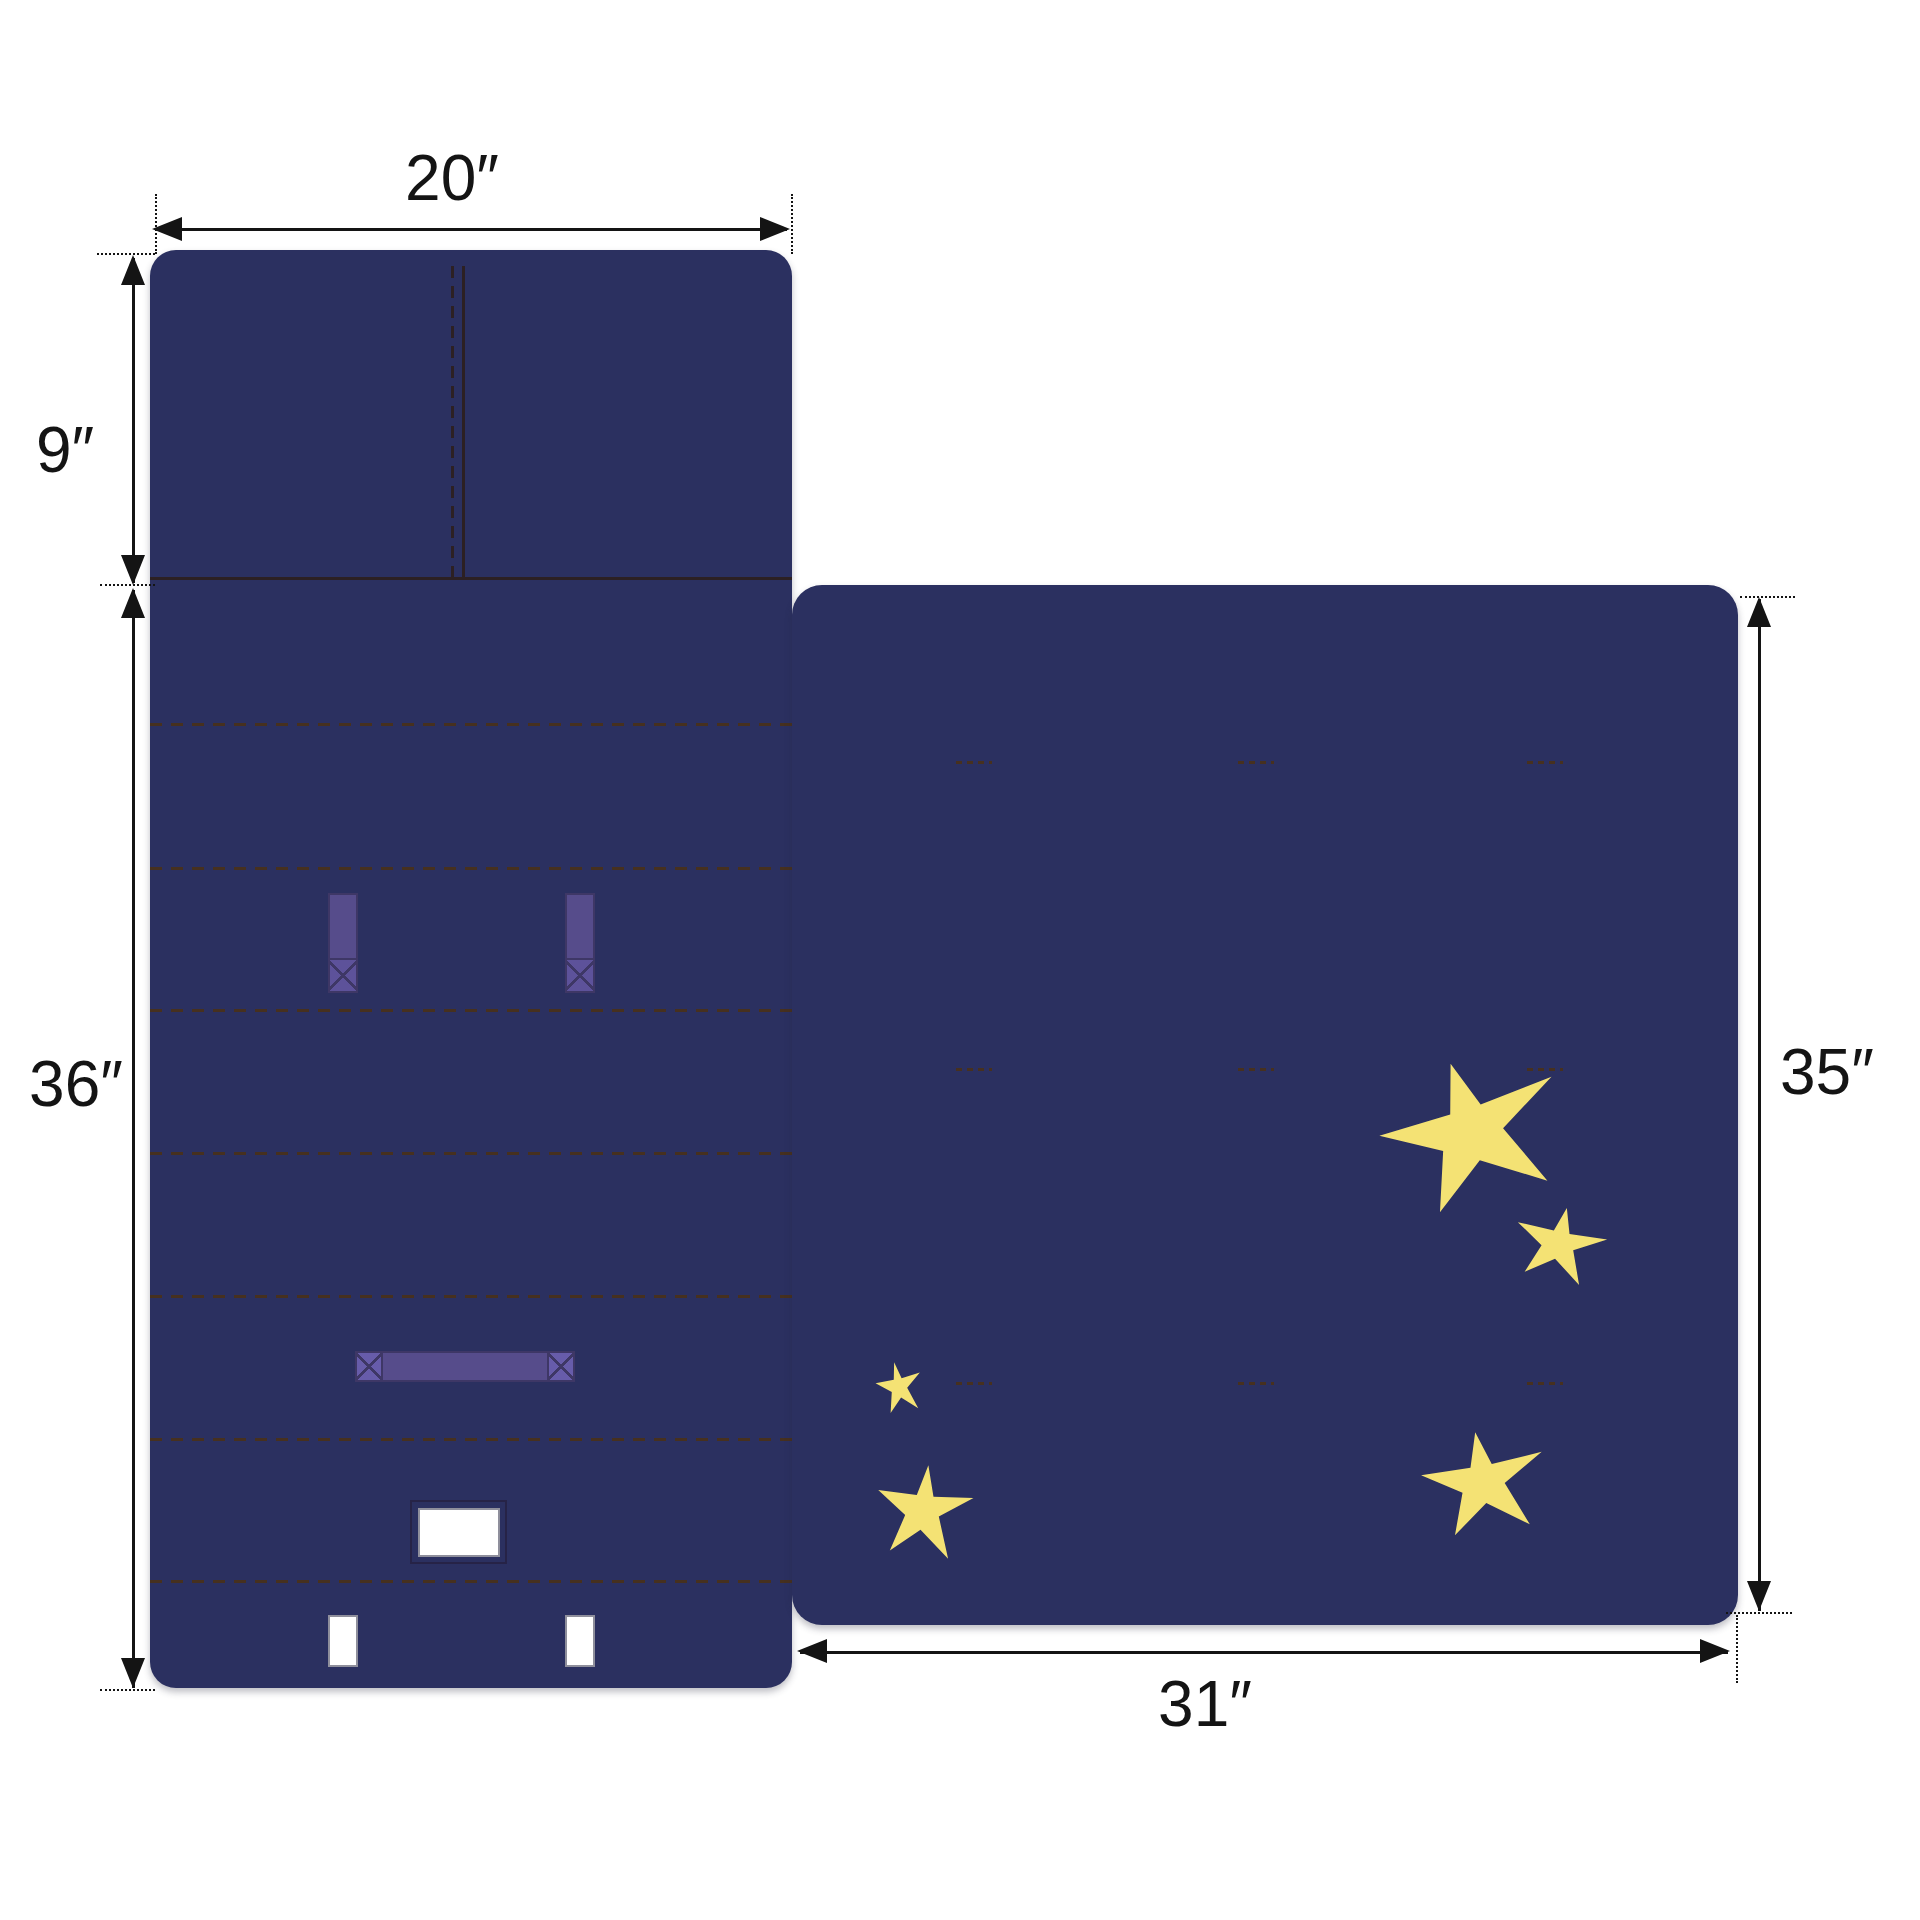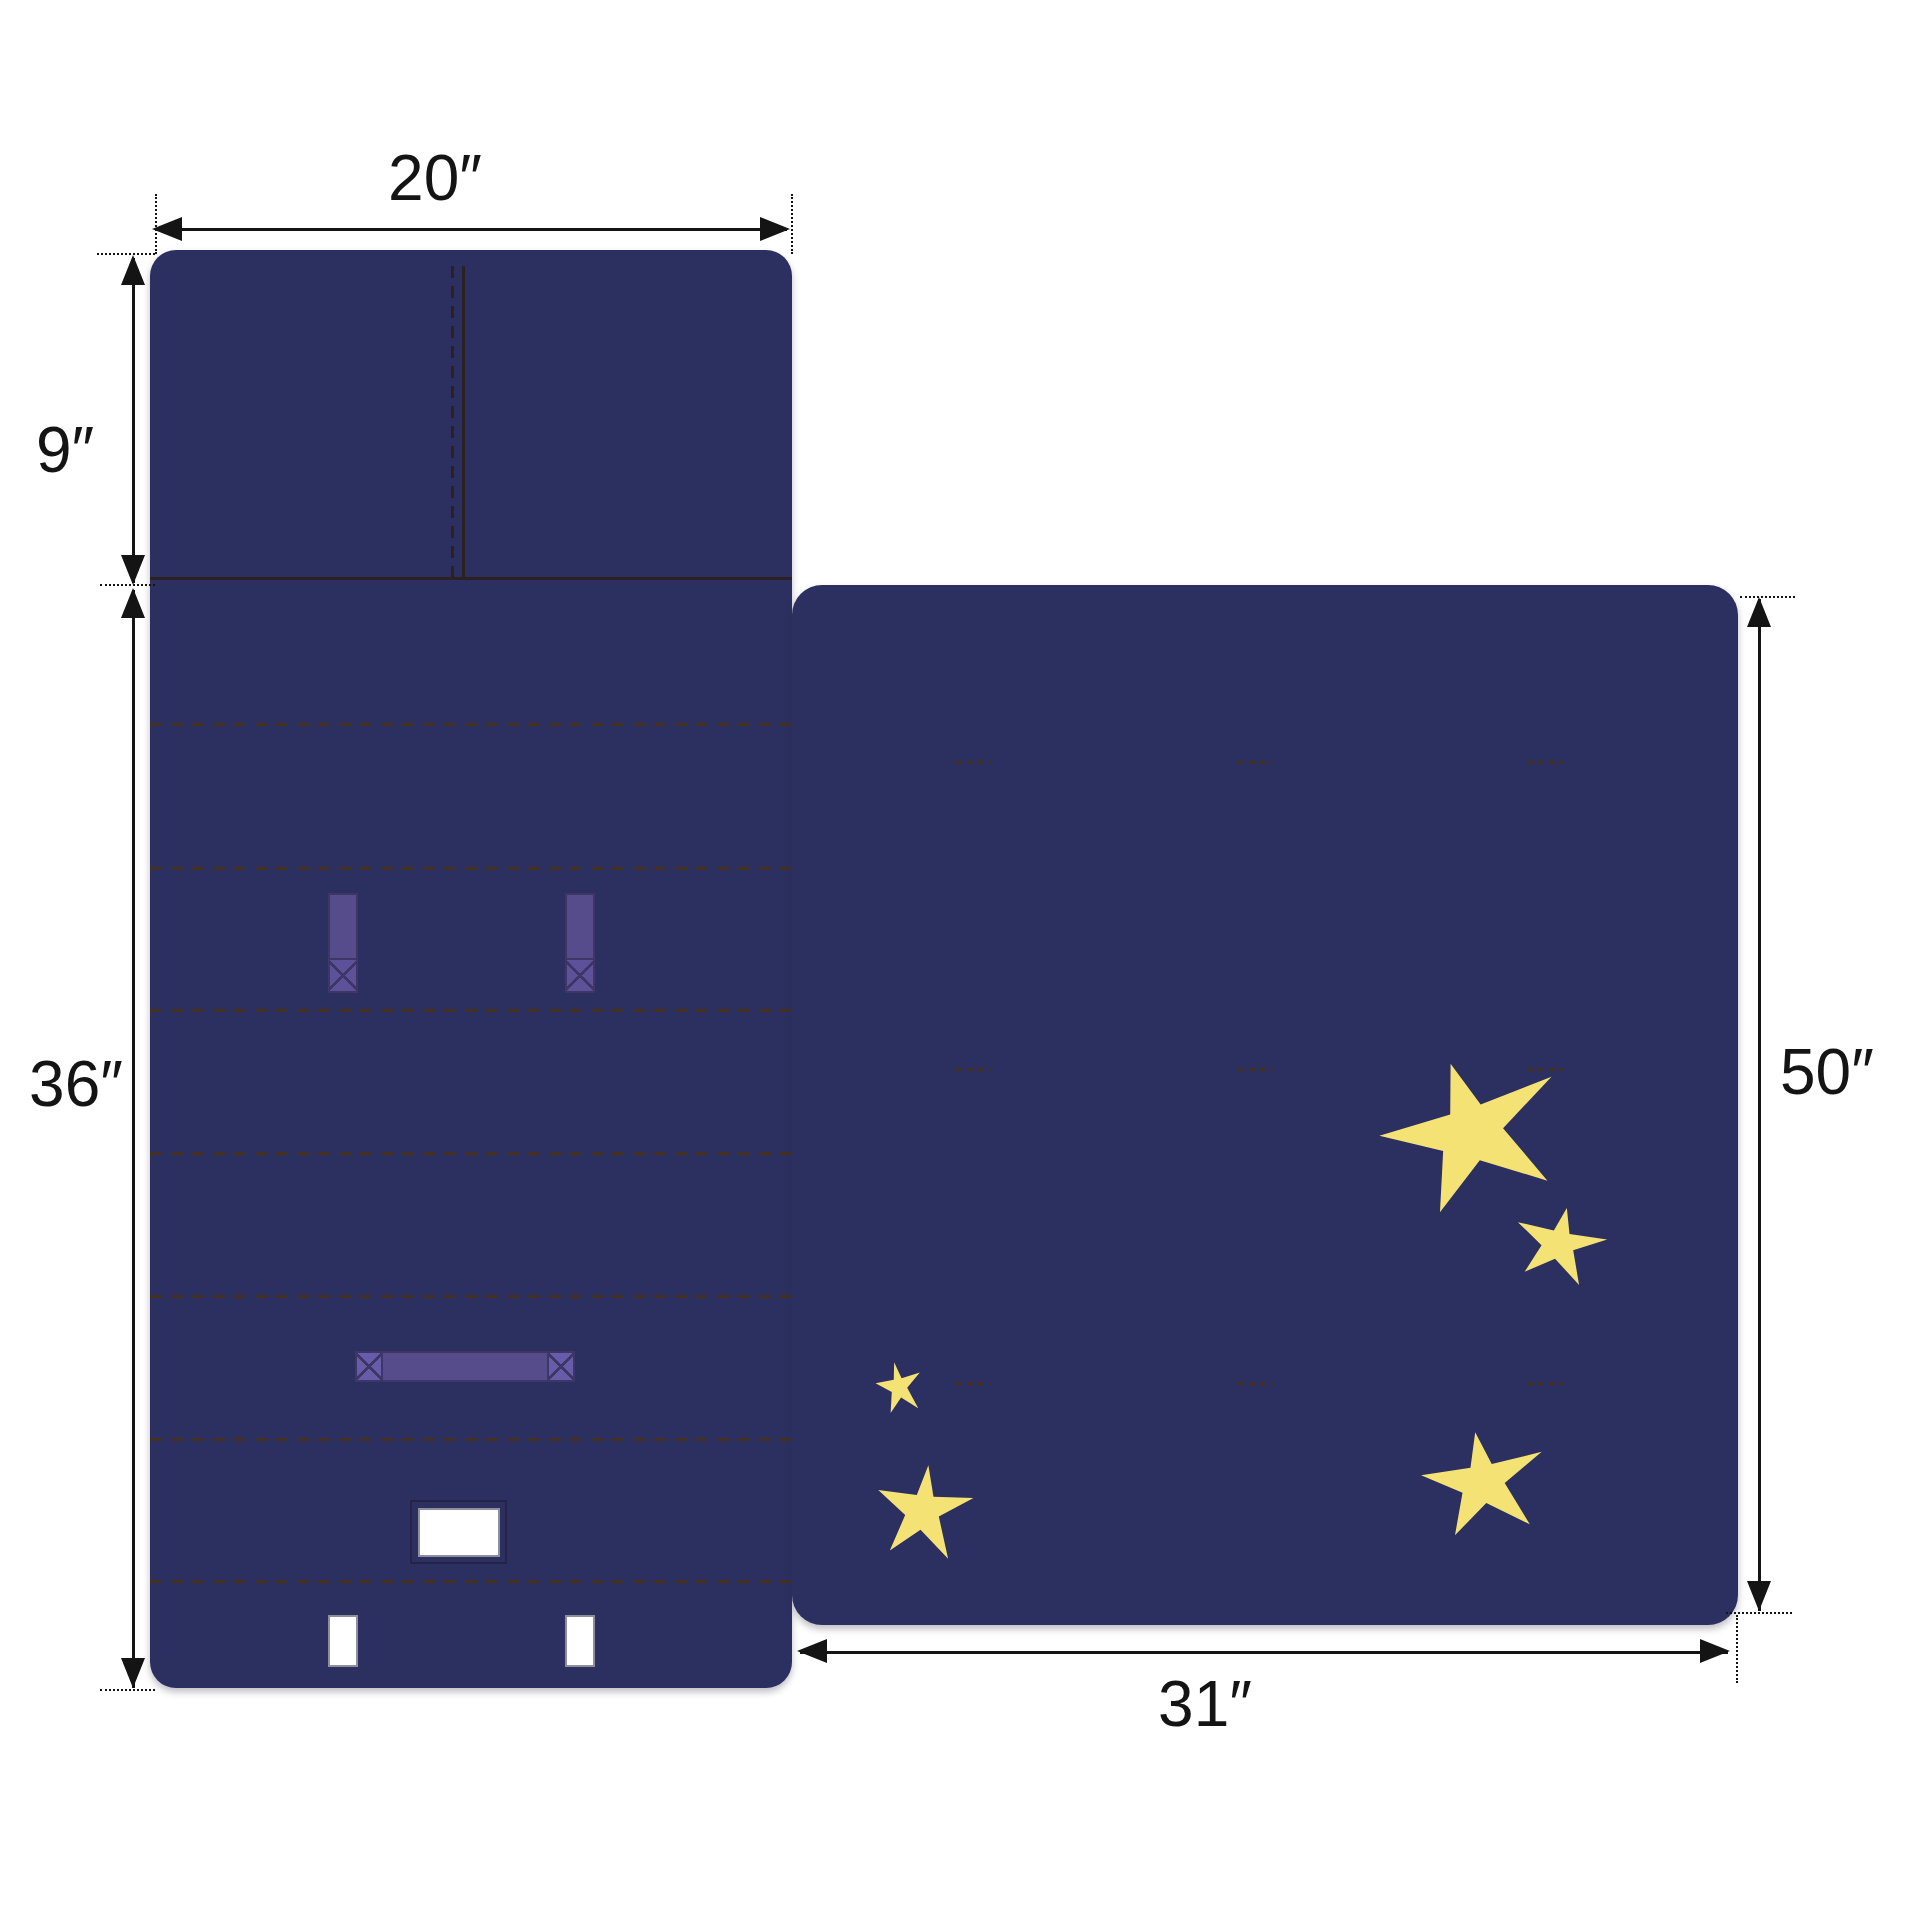--- a/index.html
+++ b/index.html
@@ -173,41 +173,41 @@
           <path d="M49 3 L57 34 L95 31 L64 53 L77 94 L48 68 L21 92 L32 55 L4 33 L41 34 Z" fill="var(--star-yellow,#f4e274)"></path>
         </svg>
     </div>
   </div>
 
   <div class="dim-line-h" style="left:165px;top:228px;width:622px"></div>
   <div class="arr arr-left" style="left:152px;top:217px"></div>
   <div class="arr arr-right" style="left:760px;top:217px"></div>
   <div class="ext-v" style="left:155px;top:194px;height:60px"></div>
   <div class="ext-v" style="left:791px;top:194px;height:60px"></div>
-  <div class="dim-label t-center" style="left:335px;top:146px;width:200px">20″</div>
+  <div class="dim-label t-center" style="left:352px;top:146px;width:200px">20″</div>
 
   <div class="dim-line-v" style="left:132px;top:258px;height:325px"></div>
   <div class="arr arr-up" style="left:121px;top:255px"></div>
   <div class="arr arr-down" style="left:121px;top:555px"></div>
   <div class="ext-h" style="left:97px;top:253px;width:58px"></div>
   <div class="ext-h" style="left:100px;top:584px;width:55px"></div>
   <div class="dim-label t-center" style="left:0px;top:418px;width:130px">9″</div>
 
   <div class="dim-line-v" style="left:132px;top:590px;height:1098px"></div>
   <div class="arr arr-up" style="left:121px;top:588px"></div>
   <div class="arr arr-down" style="left:121px;top:1658px"></div>
   <div class="ext-h" style="left:100px;top:1689px;width:55px"></div>
   <div class="dim-label t-center" style="left:10px;top:1052px;width:132px">36″</div>
 
   <div class="dim-line-v" style="left:1758px;top:599px;height:1012px"></div>
   <div class="arr arr-up" style="left:1747px;top:597px"></div>
   <div class="arr arr-down" style="left:1747px;top:1581px"></div>
   <div class="ext-h" style="left:1740px;top:596px;width:55px"></div>
   <div class="ext-h" style="left:1726px;top:1612px;width:66px"></div>
-  <div class="dim-label" style="left:1780px;top:1040px">50″</div>
+  <div class="dim-label" style="left:1780px;top:1040px">35″</div>
 
   <div class="dim-line-h" style="left:800px;top:1651px;width:928px"></div>
   <div class="arr arr-left" style="left:797px;top:1639px"></div>
   <div class="arr arr-right" style="left:1700px;top:1639px"></div>
   <div class="ext-v" style="left:1736px;top:1615px;height:68px"></div>
   <div class="dim-label t-center" style="left:1105px;top:1672px;width:200px">31″</div>
 
 </div>
 
 </body></html>

